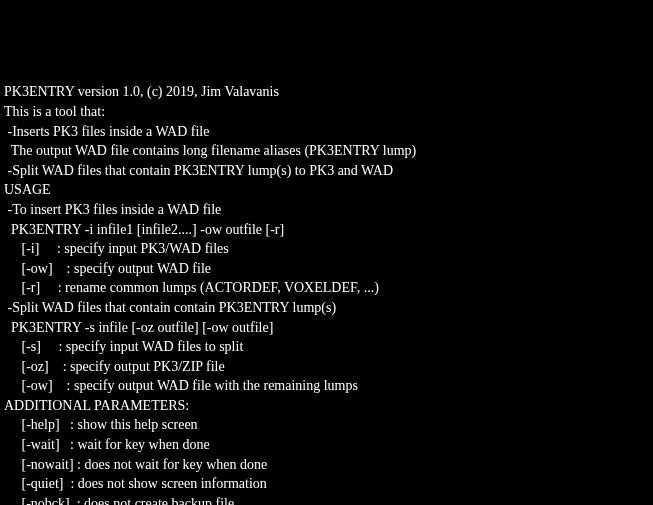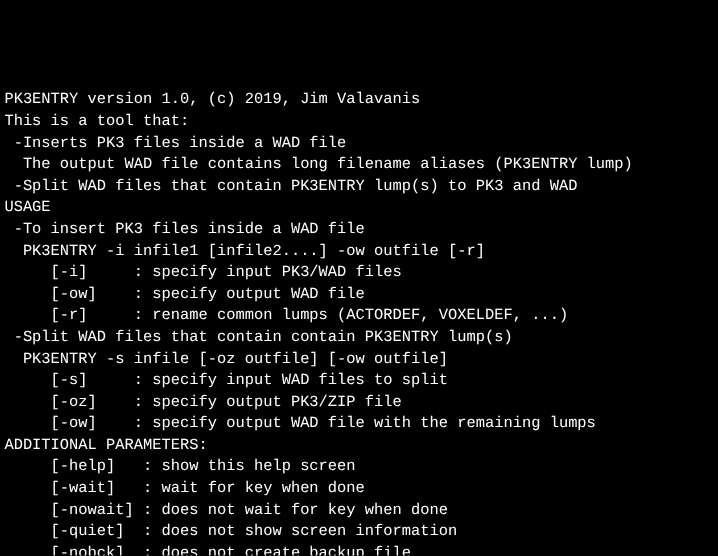--- a/index.html
+++ b/index.html
@@ -14,20 +14,21 @@
       font-size: 14px;
       line-height: 1.4;
       padding: 4px;
       width: 653px;
       height: 505px;
       overflow: hidden;
       white-space: pre;
     }
     .line {
       display: block;
+      font-family: Liberation Serif, serif;
     }
   </style>
 </head>
 <body>
 
 
 
 <div><span class="line">PK3ENTRY version 1.0, (c) 2019, Jim Valavanis</span><span class="line">This is a tool that:</span><span class="line"> -Inserts PK3 files inside a WAD file</span><span class="line">  The output WAD file contains long filename aliases (PK3ENTRY lump)</span><span class="line"> -Split WAD files that contain PK3ENTRY lump(s) to PK3 and WAD</span><span class="line"></span><span class="line">USAGE</span><span class="line"> -To insert PK3 files inside a WAD file</span><span class="line">  PK3ENTRY -i infile1 [infile2....] -ow outfile [-r]</span><span class="line">     [-i]     : specify input PK3/WAD files</span><span class="line">     [-ow]    : specify output WAD file</span><span class="line">     [-r]     : rename common lumps (ACTORDEF, VOXELDEF, ...)</span><span class="line"></span><span class="line"> -Split WAD files that contain contain PK3ENTRY lump(s)</span><span class="line">  PK3ENTRY -s infile [-oz outfile] [-ow outfile]</span><span class="line">     [-s]     : specify input WAD files to split</span><span class="line">     [-oz]    : specify output PK3/ZIP file</span><span class="line">     [-ow]    : specify output WAD file with the remaining lumps</span><span class="line"></span><span class="line">ADDITIONAL PARAMETERS:</span><span class="line">     [-help]   : show this help screen</span><span class="line">     [-wait]   : wait for key when done</span><span class="line">     [-nowait] : does not wait for key when done</span><span class="line">     [-quiet]  : does not show screen information</span><span class="line">     [-nobck]  : does not create backup file</span></div>
 
 

